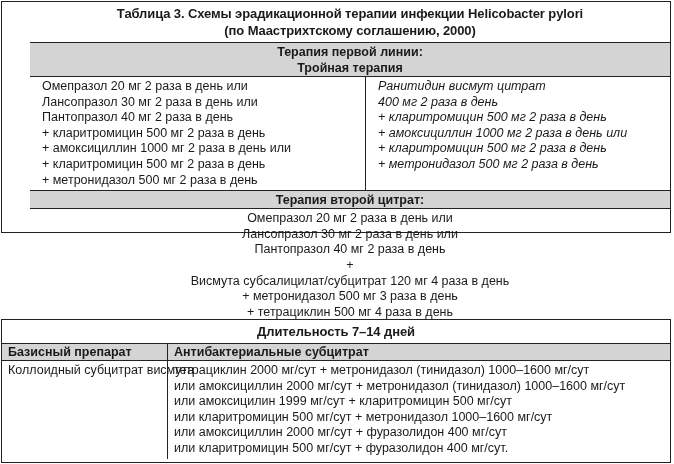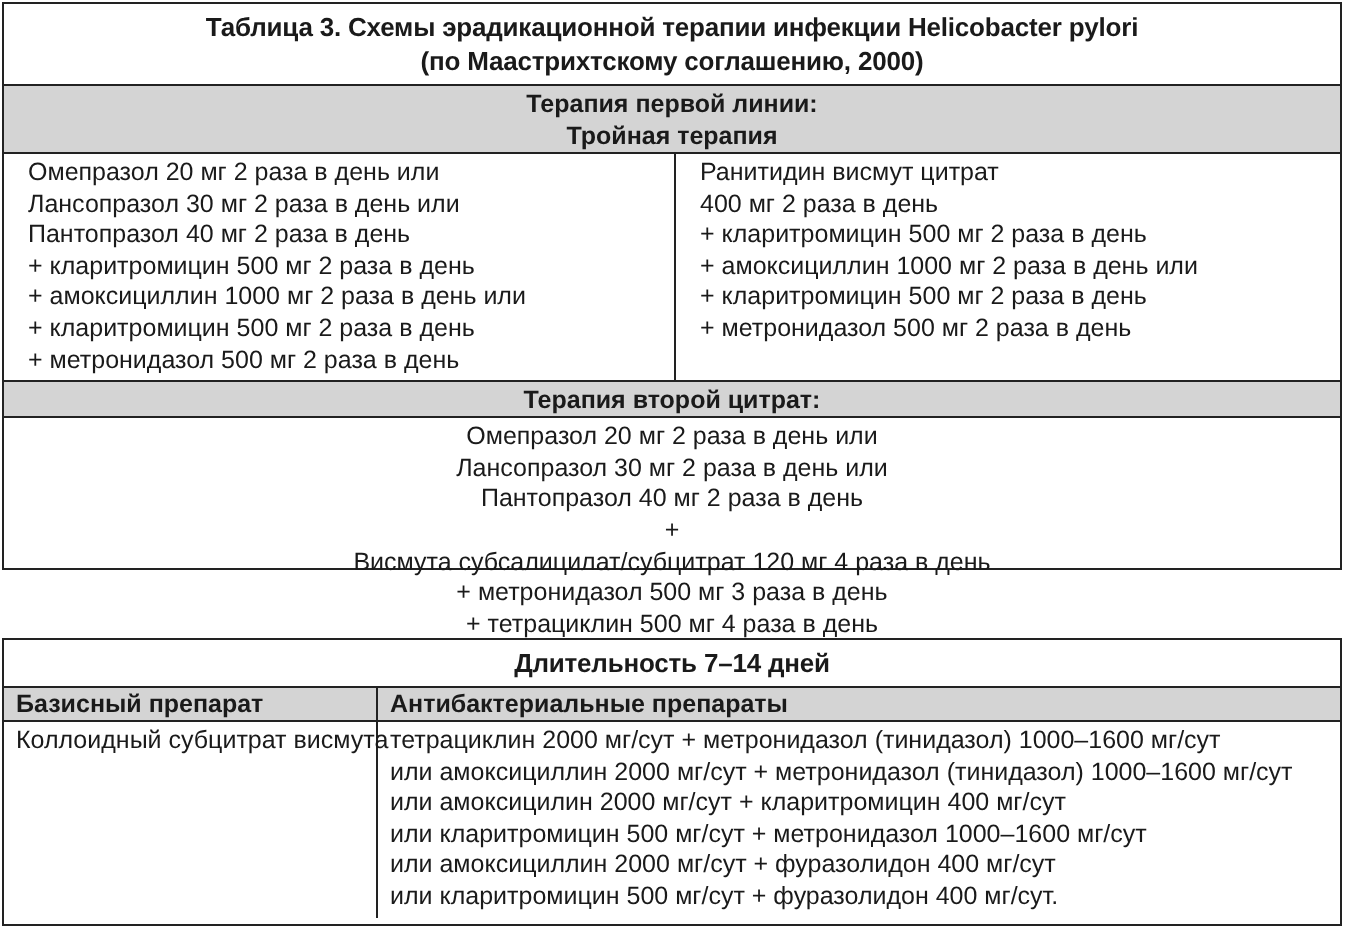--- a/index.html
+++ b/index.html
@@ -1,33 +1,33 @@
 <!DOCTYPE html>
 <html><head>
 <meta charset="utf-8">
 <style>
   html, body { margin: 0; padding: 0; background: #ffffff; }
   body { width: 674px; height: 464px; position: relative; overflow: hidden;
          font-family: "Liberation Sans", sans-serif; color: #1a1a1a; }
   .tbl { position: absolute; left: 1px; width: 670px; border: 1.5px solid #222; box-sizing: border-box; }
-  #t3 { top: 1px; height: 284px; }
+  #t3 { top: 1px; height: 232px; padding-left: 28px; }
   #t4 { top: 319px; height: 144px; }
   .title { text-align: center; font-weight: bold; font-size: 13px; line-height: 17px;
            padding: 3px 4px 3px; border-bottom: 1.5px solid #222; }
   .title div { letter-spacing: -0.1px; }
   .band { background: #d4d4d4; text-align: center; font-weight: bold; font-size: 12.5px;
           line-height: 16px; padding: 1px 0 0; border-bottom: 1.5px solid #222; }
   .row2 { display: flex; border-bottom: 1.5px solid #222; }
   .cell { font-size: 12.5px; line-height: 15.6px; padding: 2px 8px 2px 12px; box-sizing: border-box; }
   .cellL { width: 336px; border-right: 1.5px solid #222; }
-  .cellR { flex: 1; }
+  .cellR { flex: 1; font-style: italic; }
   .center { text-align: center; font-size: 12.5px; line-height: 15.6px; padding: 2px 0 3px; }
   .hdr4 { display: flex; background: #d4d4d4; border-bottom: 1.5px solid #222; font-weight: bold;
           font-size: 12.5px; line-height: 16px; }
-  .hdr4 .c1, .body4 .c1 { width: 187px; border-right: 1.5px solid #222; padding-left: 6px; box-sizing: border-box; }
+  .hdr4 .c1, .body4 .c1 { width: 166px; border-right: 1.5px solid #222; padding-left: 6px; box-sizing: border-box; }
   .hdr4 .c2, .body4 .c2 { flex: 1; padding-left: 6px; }
   .body4 { display: flex; font-size: 12.5px; line-height: 15.6px; }
   .body4 .c1, .body4 .c2 { padding-top: 2px; padding-bottom: 2px; }
   .line { white-space: nowrap; }
 </style>
 </head>
 <body>
 
 <div class="tbl" id="t3">
   <div class="title">
@@ -70,28 +70,28 @@
     <div>+ тетрациклин 500 мг 4 раза в день</div>
   </div>
 </div>
 
 <div class="tbl" id="t4">
   <div class="title">
     <div>Длительность 7–14 дней</div>
   </div>
   <div class="hdr4">
     <div class="c1">Базисный препарат</div>
-    <div class="c2">Антибактериальные препараты</div>
+    <div class="c2">Антибактериальные субцитрат</div>
   </div>
   <div class="body4">
     <div class="c1">
       <div class="line">Коллоидный субцитрат висмута</div>
     </div>
     <div class="c2">
       <div class="line">тетрациклин 2000 мг/сут + метронидазол (тинидазол) 1000–1600 мг/сут</div>
       <div class="line">или амоксициллин 2000 мг/сут + метронидазол (тинидазол) 1000–1600 мг/сут</div>
-      <div class="line">или амоксицилин 2000 мг/сут + кларитромицин 400 мг/сут</div>
+      <div class="line">или амоксицилин 1999 мг/сут + кларитромицин 500 мг/сут</div>
       <div class="line">или кларитромицин 500 мг/сут + метронидазол 1000–1600 мг/сут</div>
       <div class="line">или амоксициллин 2000 мг/сут + фуразолидон 400 мг/сут</div>
       <div class="line">или кларитромицин 500 мг/сут + фуразолидон 400 мг/сут.</div>
     </div>
   </div>
 </div>
 
 </body></html>

